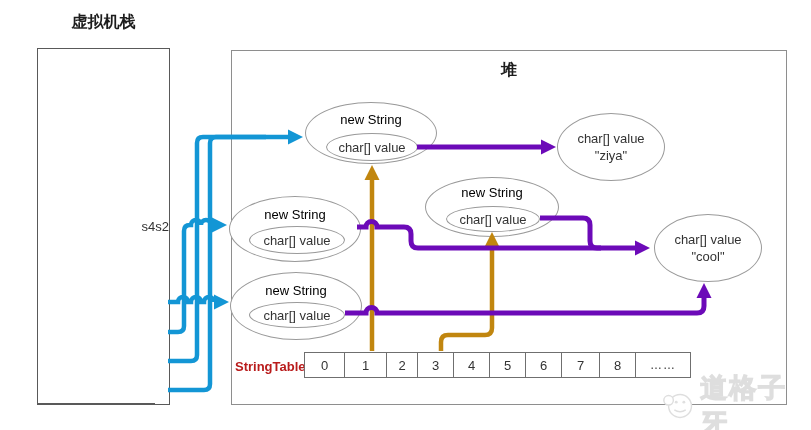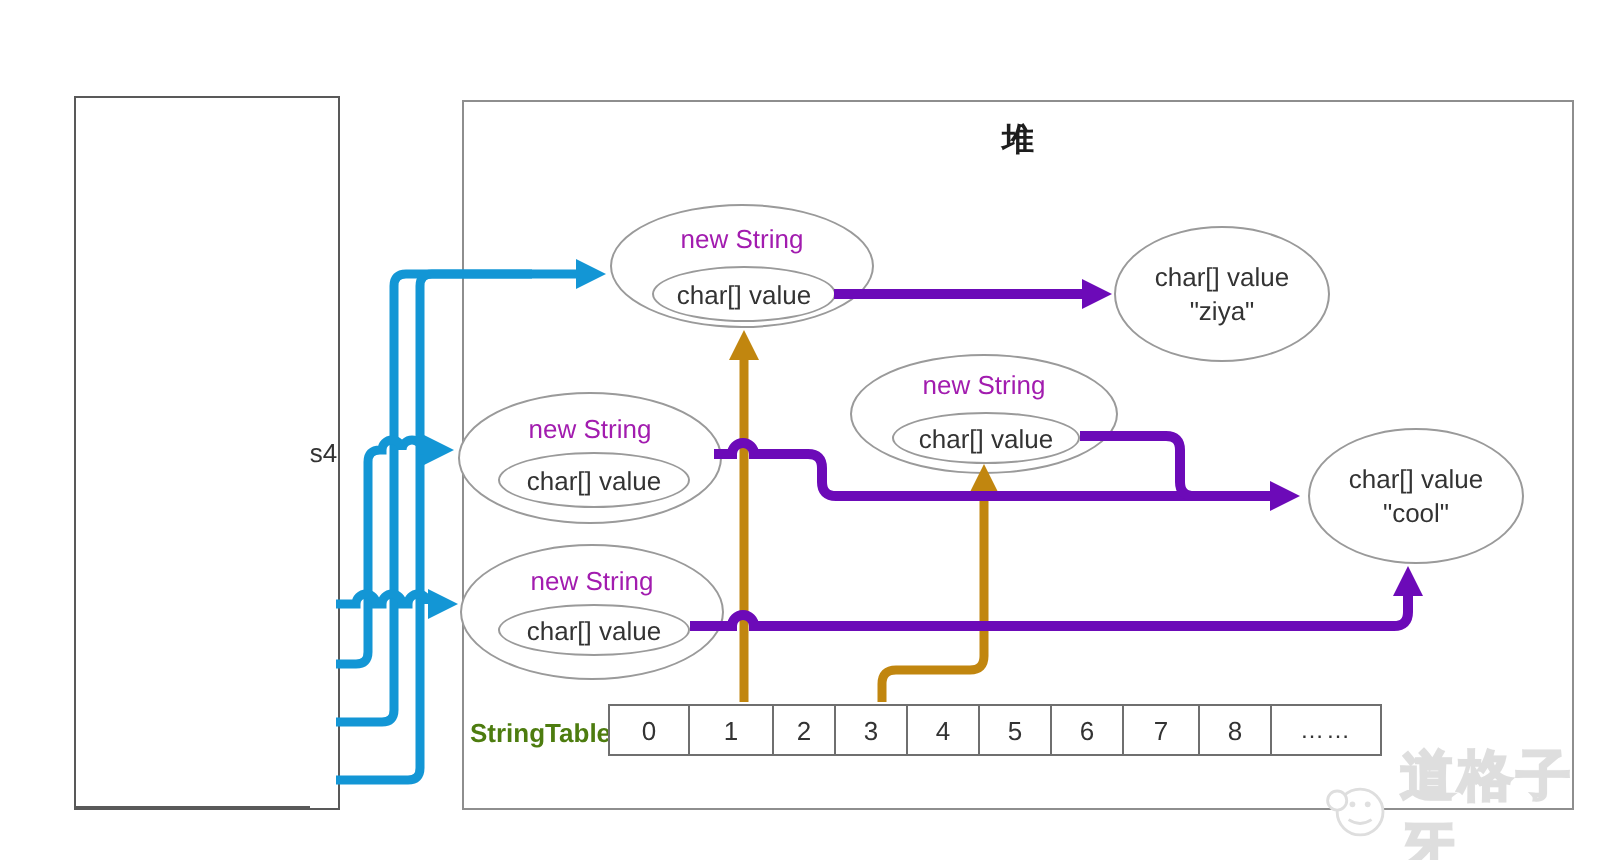--- a/index.html
+++ b/index.html
@@ -21,42 +21,42 @@
 
   
   .heap-box{position:absolute;left:231px;top:50px;width:556px;height:355px;
     border:1px solid #8e8e8e;box-sizing:border-box;}
   .heap-title{position:absolute;left:231px;top:60px;width:556px;text-align:center;
     font-size:16px;font-weight:bold;color:#1d1d1d;}
 
   
   .ellipse{position:absolute;border:1px solid var(--line-gray);border-radius:50%;
     box-sizing:border-box;background:#fff;}
-  .obj-line1{position:absolute;left:0;width:100%;text-align:center;font-size:13px;color:#a21caf;}
+  .obj-line1{position:absolute;left:0;width:100%;text-align:center;font-size:13px;color:#000000;}
   .inner-ellipse{display:flex;align-items:center;justify-content:center;font-size:13px;color:#333;}
   .arr-ellipse{display:flex;flex-direction:column;align-items:center;justify-content:center;
     font-size:13px;color:#333;line-height:17px;}
 
   #e-str-top   {left:305px;top:102px;width:132px;height:62px;}
   #e-str-top   .obj-line1{top:9px;}
   #e-str-top   .inner-ellipse{left:20px;top:30px;width:92px;height:28px;}
   #e-str-mid   {left:229px;top:196px;width:132px;height:66px;}
   #e-str-mid   .obj-line1{top:10px;}
   #e-str-mid   .inner-ellipse{left:19px;top:29px;width:96px;height:28px;}
   #e-str-right {left:425px;top:177px;width:134px;height:60px;}
   #e-str-right .obj-line1{top:7px;}
   #e-str-right .inner-ellipse{left:20px;top:28px;width:94px;height:26px;}
   #e-str-bot   {left:230px;top:272px;width:132px;height:68px;}
   #e-str-bot   .obj-line1{top:10px;}
   #e-str-bot   .inner-ellipse{left:18px;top:29px;width:96px;height:26px;}
   #e-arr-ziya  {left:557px;top:113px;width:108px;height:68px;}
   #e-arr-cool  {left:654px;top:214px;width:108px;height:68px;}
 
   
-  .stringtable-label{position:absolute;left:235px;top:359px;font-size:13px;font-weight:bold;color:#4d7c0f;}
+  .stringtable-label{position:absolute;left:235px;top:359px;font-size:13px;font-weight:bold;color:#b91c1c;}
   .stringtable{position:absolute;left:304px;top:352px;height:26px;display:flex;}
   .st-cell{border:1px solid #6f6f6f;margin-left:-1px;box-sizing:border-box;display:flex;
     align-items:center;justify-content:center;font-size:13px;color:#333;background:#fff;}
   .st-cell:first-child{margin-left:0;}
   .st-cell:nth-child(1){width:41px;}
   .st-cell:nth-child(2){width:43px;}
   .st-cell:nth-child(3){width:32px;}
   .st-cell:nth-child(4){width:37px;}
   .st-cell:nth-child(5){width:37px;}
   .st-cell:nth-child(6){width:37px;}
@@ -78,30 +78,32 @@
   
   .watermark{position:absolute;left:660px;top:370px;display:flex;align-items:center;gap:4px;}
   .watermark-text{font-size:27px;font-weight:bold;letter-spacing:2px;color:#fff;
     -webkit-text-stroke:1.2px #dedede;text-shadow:0 0 1px #e3e3e3;}
 </style>
 </head>
 <body>
 
 <div class="canvas">
 
+  <div class="stack-title">虚拟机栈</div>
   <div class="stack-table">
     <div class="stack-row"></div>
     <div class="stack-row"></div>
     <div class="stack-row"></div>
     <div class="stack-row"></div>
     <div class="stack-row"></div>
     <div class="stack-row"></div>
     <div class="stack-row"></div>
     <div class="stack-row"></div>
     <div class="stack-row">s4</div>
+    <div class="stack-row">s2</div>
   </div>
 
   <div class="heap-box"></div>
   <div class="heap-title">堆</div>
 
   <div class="ellipse" id="e-str-top">
     <div class="obj-line1">new String</div>
     <div class="ellipse inner-ellipse">char[] value</div>
   </div>
 

